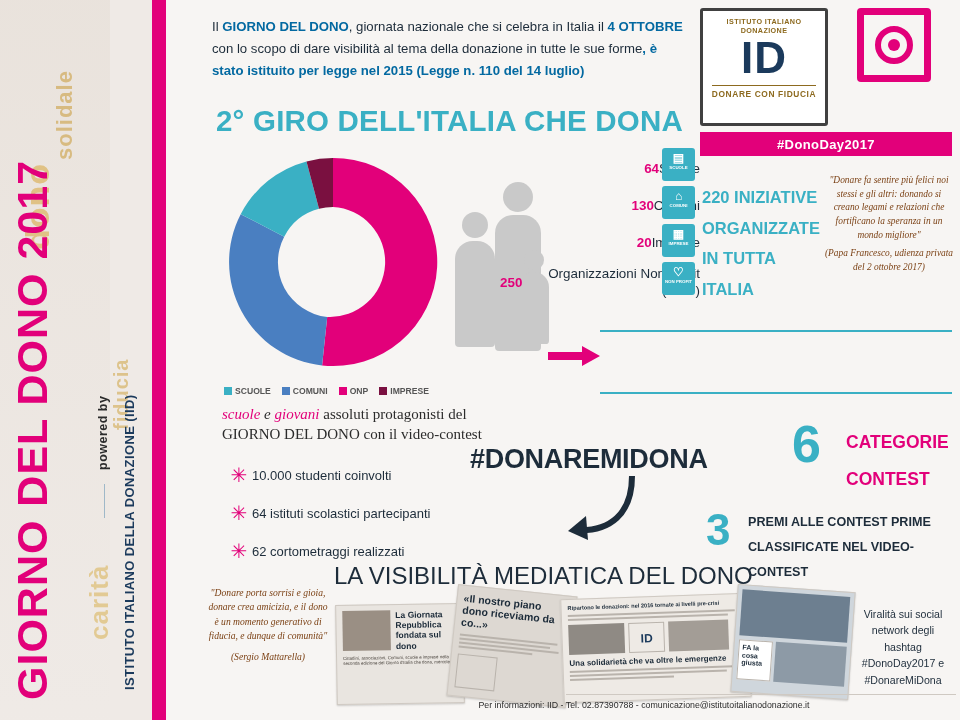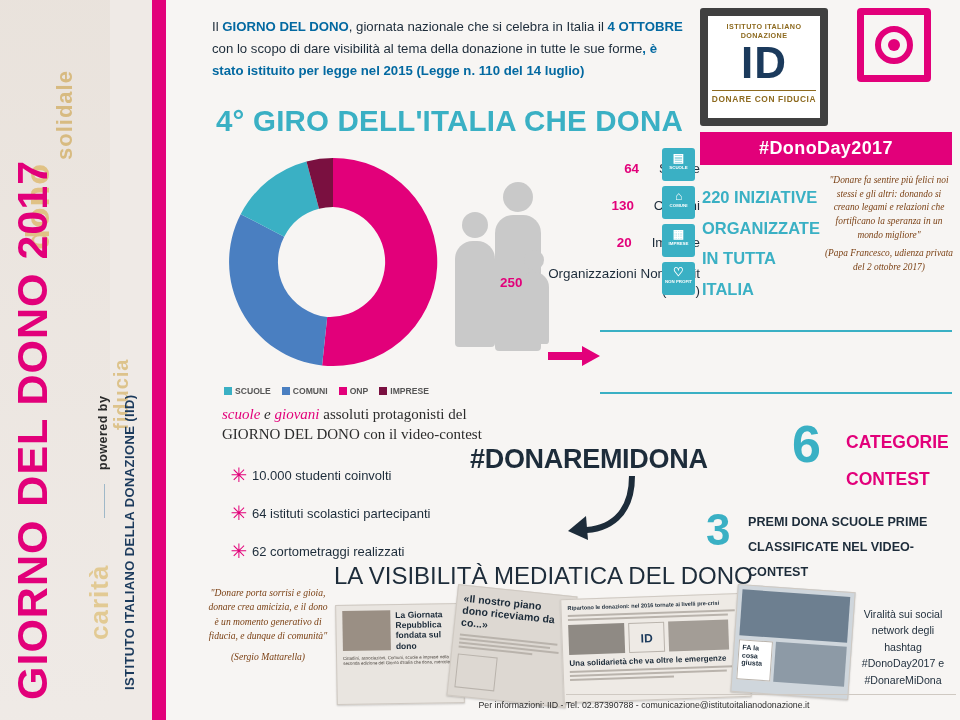--- a/index.html
+++ b/index.html
@@ -66,21 +66,21 @@
     font-size: 13.2px; line-height: 1.65; color: #1d2c3a;
   }
   .intro b { color: #0369a1; }
 
   
   .logo-box {
     position: absolute; left: 700px; top: 8px; width: 252px; height: 130px;
   }
   .iid-logo {
     position: absolute; left: 0; top: 0; width: 128px; height: 118px;
-    border: 8px solid #404040; border-radius: 3px; background: #fff;
+    border: 3px solid #404040; border-radius: 3px; background: #fff;
     text-align: center; padding-top: 6px;
   }
   .iid-logo .arc-top {
     font-size: 7.2px; font-weight: bold; color: #8d6a1f; letter-spacing: .4px;
   }
   .iid-logo .id-big {
     font-size: 44px; font-weight: bold; color: #1b3a5c; line-height: 1.05;
     letter-spacing: 1px;
   }
   .iid-logo .tagline {
@@ -105,22 +105,22 @@
   }
   .gdd-mark .dot {
     position: absolute; left: 31px; top: 31px; width: 12px; height: 12px;
     background: #e2007a; border-radius: 50%;
   }
   .gdd-logo .gtxt {
     text-align: center; font-size: 15px; font-weight: bold; color: #333;
     line-height: 1.05; margin-top: 2px; letter-spacing: .3px;
   }
   .hashtag-bar {
-    position: absolute; left: 700px; top: 132px; width: 252px; height: 33px;
-    background: #e2007a; color: #fff; font-size: 18px; font-weight: bold;
+    position: absolute; left: 700px; top: 132px; width: 252px; height: 24px;
+    background: #e2007a; color: #fff; font-size: 13px; font-weight: bold;
     display: flex; align-items: center; justify-content: center;
     letter-spacing: .4px;
   }
 
   
   .h-giro {
     position: absolute; left: 216px; top: 104px;
     font-size: 29.5px; font-weight: bold; color: #3ab0c4; letter-spacing: .2px;
     white-space: nowrap;
   }
@@ -140,21 +140,21 @@
   .person { position: absolute; }
   .person .head { border-radius: 50%; background: #c9c9c9; }
   .person .body { background: #c9c9c9; border-radius: 18px 18px 4px 4px; }
 
   
   .stats { position: absolute; left: 500px; top: 150px; width: 200px; }
   .stat-row {
     height: 37px; display: flex; align-items: center; justify-content: flex-end;
     font-size: 13.4px; color: #1d2c3a; text-align: right;
   }
-  .stat-row .num { font-weight: bold; color: #e2007a; margin-right: 20px; }
+  .stat-row .num { font-weight: bold; color: #e2007a; margin-right: 0; }
   .stat-row.two-line { height: 44px; line-height: 1.25; }
 
   .badges { position: absolute; left: 662px; top: 148px; width: 34px; }
   .badge {
     width: 33px; height: 33px; background: #3ab0c4; border-radius: 3px;
     color: #fff; font-size: 4.4px; font-weight: bold; text-align: center;
     margin-bottom: 5px; padding-top: 3px; position: relative;
   }
   .badge .gl { font-size: 12px; line-height: 14px; display: block; }
 
@@ -296,21 +296,21 @@
     <div class="gdd-logo">
       <div class="gdd-mark">
         <div class="sq"></div>
           <div class="ring"></div>
           <div class="dot"></div>
       </div>
     </div>
   </div>
   <div class="hashtag-bar">#DonoDay2017</div>
 
-  <div class="h-giro">4° GIRO DELL'ITALIA CHE DONA</div>
+  <div class="h-giro">2° GIRO DELL'ITALIA CHE DONA</div>
 
   <div class="donut-wrap">
     <svg width="220" height="240" viewBox="0 0 220 240">
 
       <g transform="translate(107,118)">
 
         <path d="M 0 -104 A 104 104 0 1 1 -10.9 103.4 L -5.8 54.9 A 55 55 0 1 0 0 -55 Z" fill="#e2007a"></path>
 
         <path d="M -10.9 103.4 A 104 104 0 0 1 -92.3 -47.8 L -48.8 -25.3 A 55 55 0 0 0 -5.8 54.9 Z" fill="#4a7fc1"></path>
 
@@ -440,21 +440,21 @@
     </svg>
   </div>
 
   <div class="six">6</div>
   <div class="cat-lines">
     <div>CATEGORIE</div>
     <div>CONTEST</div>
   </div>
   <div class="three">3</div>
   <div class="premi">
-    <div>PREMI DONA SCUOLE PRIME</div>
+    <div>PREMI ALLE CONTEST PRIME</div>
     <div>CLASSIFICATE NEL VIDEO-CONTEST</div>
   </div>
 
   <div class="visib">LA VISIBILITÀ MEDIATICA DEL DONO</div>
 
   <div class="mattarella">
     <div>"Donare porta sorrisi e gioia, donare crea amicizia, e il dono è un momento generativo di fiducia, e dunque di comunità"</div>
     <div style="margin-top:6px;">(Sergio Mattarella)</div>
   </div>
 

